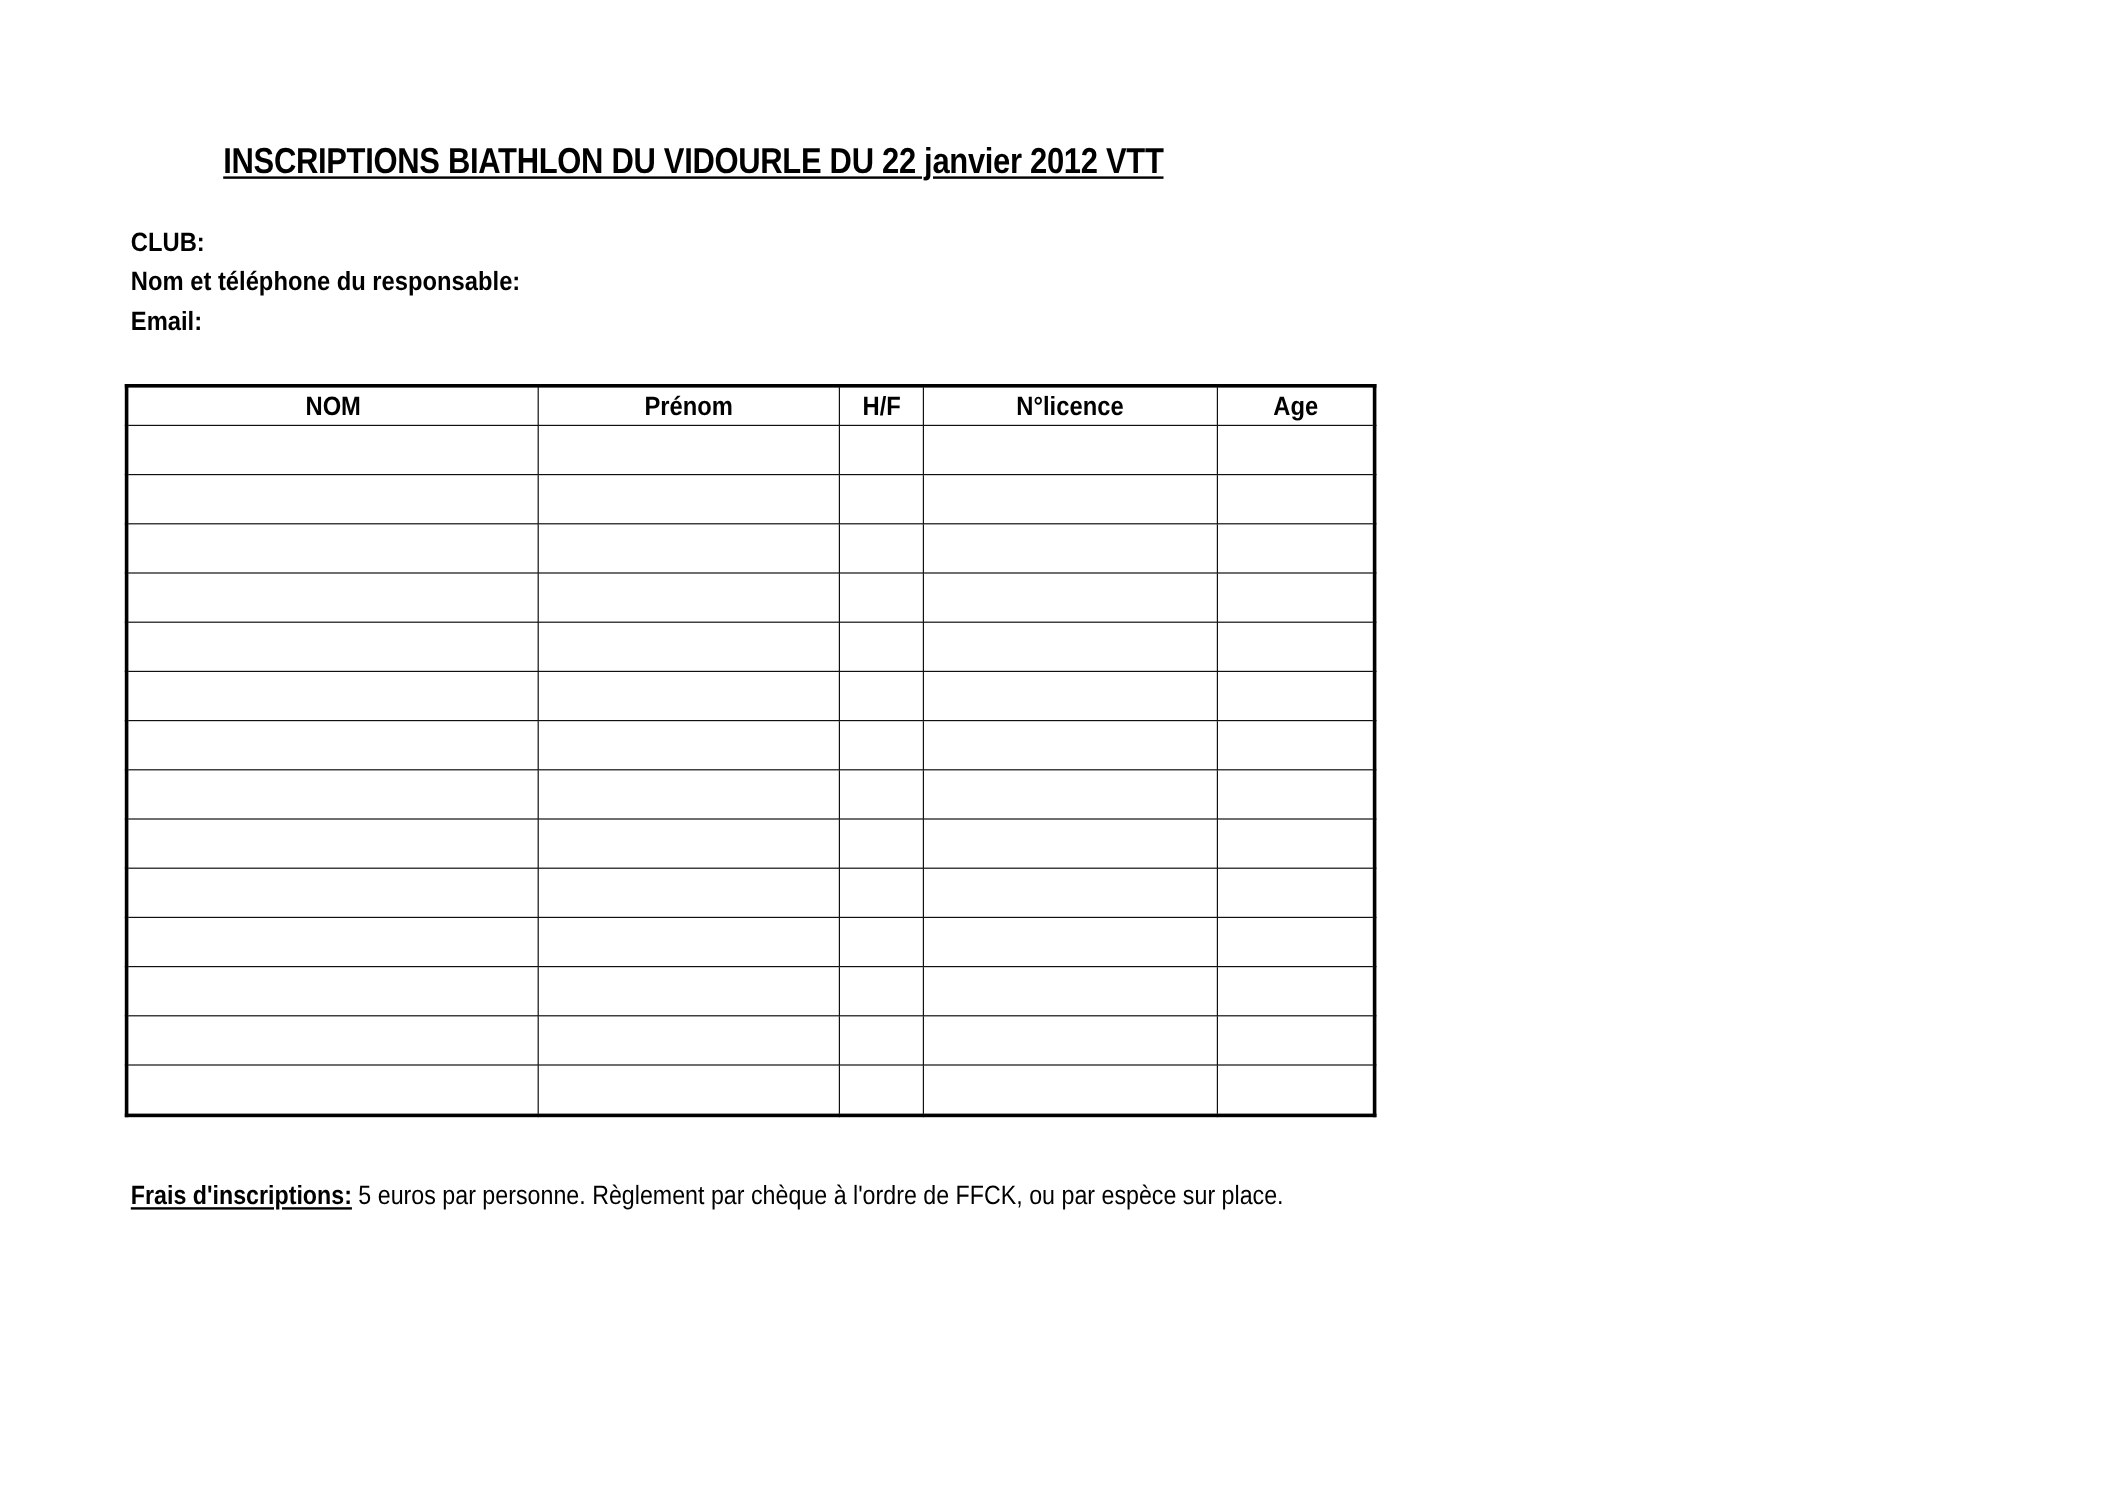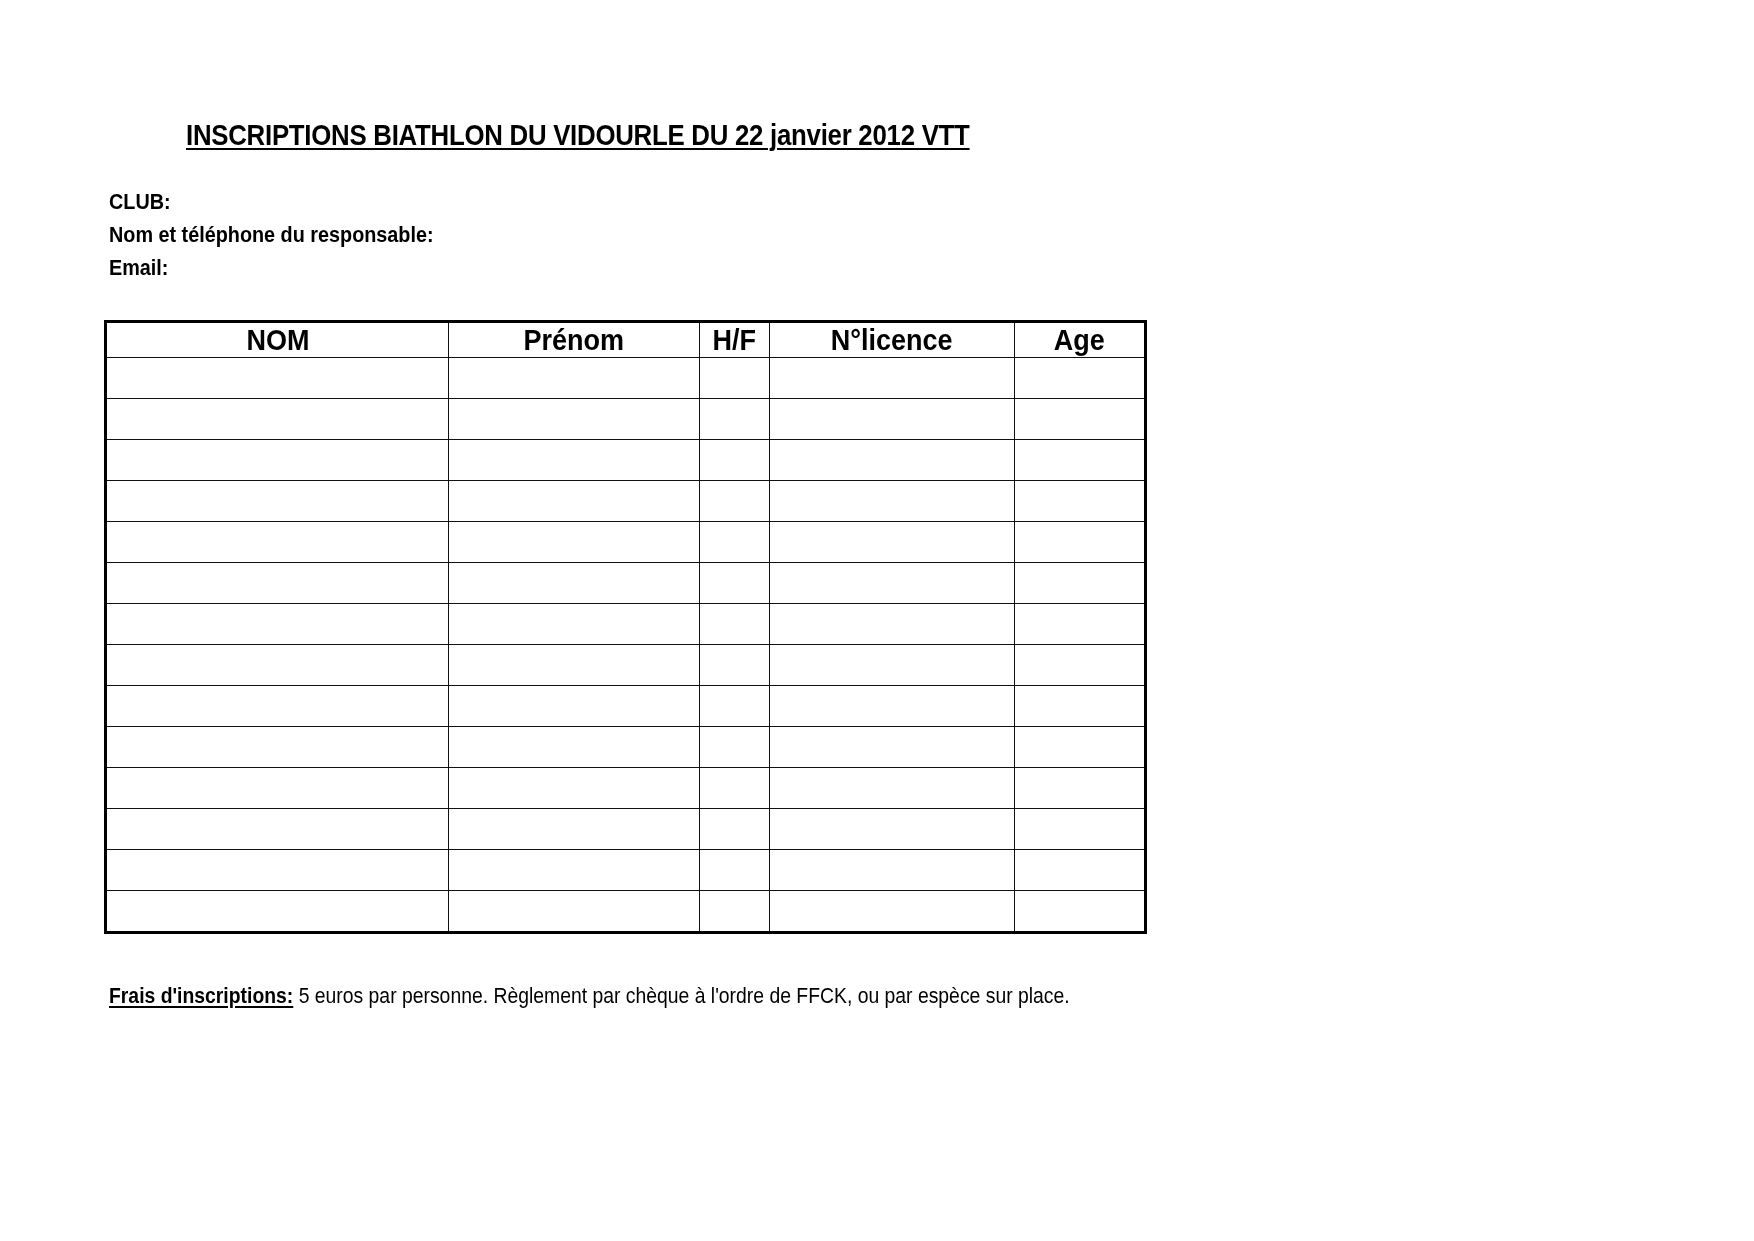--- a/index.html
+++ b/index.html
@@ -20,21 +20,21 @@
 
     table.reg {
       position: absolute; left: 104px; top: 320px;
       border-collapse: collapse; border: 3px solid #000;
       table-layout: fixed; width: 1040px;
     }
     table.reg th, table.reg td {
       border: 1.5px solid #111; padding: 0; height: 40px;
     }
     table.reg th {
-      height: 31px; font-size: 30px; font-weight: bold; text-align: center;
+      height: 31px; font-size: 22px; font-weight: bold; text-align: center;
       vertical-align: middle;
     }
     table.reg th span { display: inline-block; transform: scaleX(0.9); }
     col.c-nom { width: 343px; }
     col.c-prenom { width: 251px; }
     col.c-hf { width: 70px; }
     col.c-lic { width: 245px; }
     col.c-age { width: 131px; }
 
     .footer { position: absolute; left: 109px; top: 983px; font-size: 22px;

